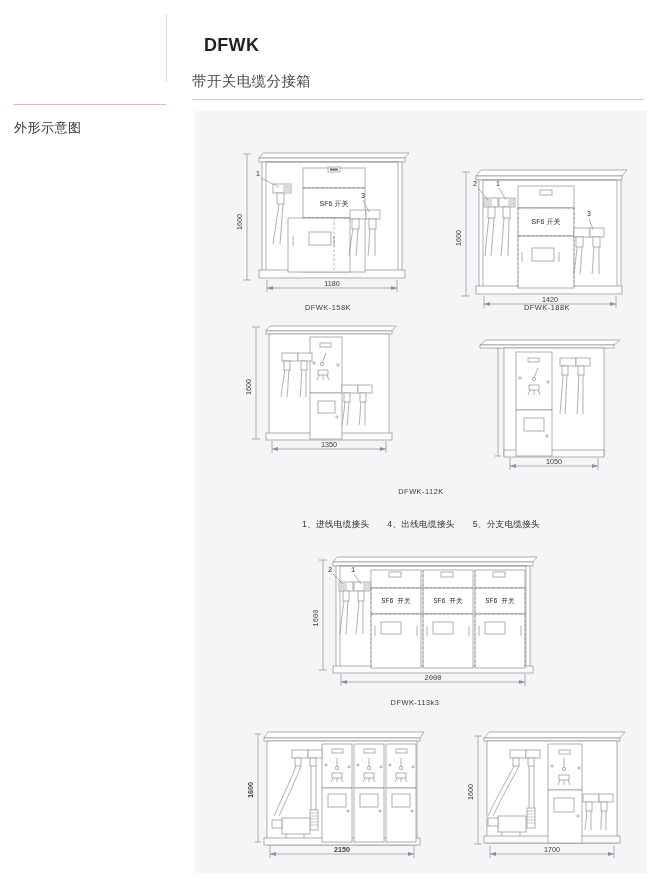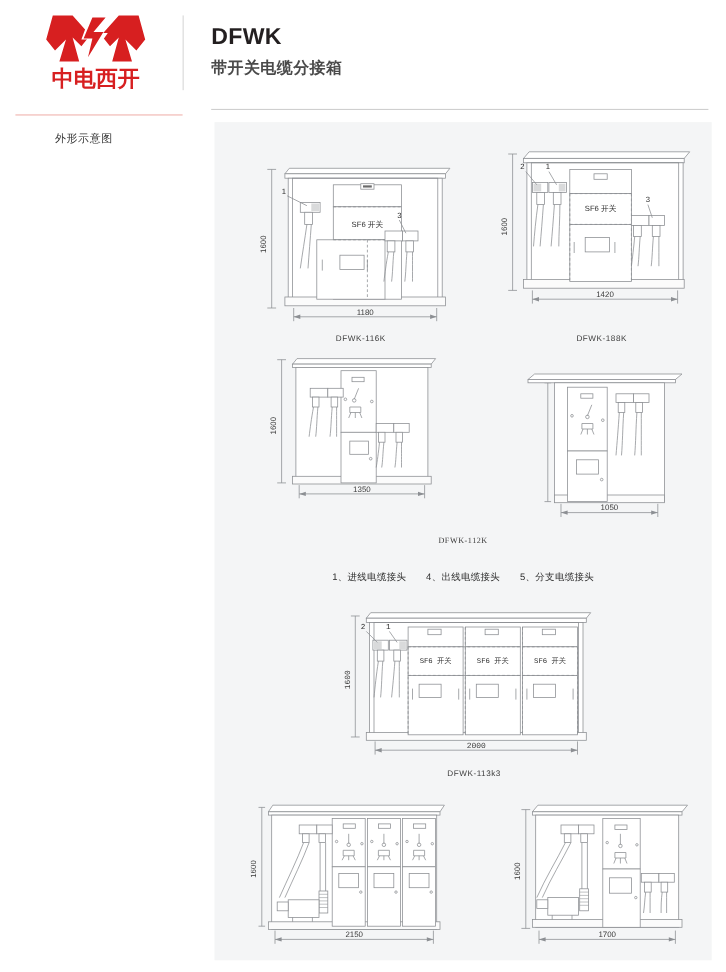--- a/index.html
+++ b/index.html
@@ -45,52 +45,51 @@
     left: 166px; top: 14px;
     width: 1px;
     height: 68px;
     background: #d8d8d8;
   }
   .title-block {
     position: absolute;
     left: 192px; top: 20px;
   }
   .product-title {
-    font-size: 21px;
+    font-size: 18px;
     font-weight: bold;
     letter-spacing: 0.3px;
     color: #231f20;
     line-height: 27px;
-    margin: 0;
+    margin: 12px;
   }
   .product-subtitle {
     font-size: 14.5px;
-    font-weight: bold;
+    font-weight: normal;
     color: #4a4a4a;
     line-height: 20px;
     margin: 5px 16px 0 0;
     letter-spacing: 0.4px;
   }
 
   
   .rail-rule {
     position: absolute;
     left: 14px; top: 104px;
     width: 152px;
     height: 1px;
     background: #f0b4ae;
   }
   .rail-label {
     position: absolute;
     left: 14px; top: 119px;
-    font-size: 10px;
+    font-size: 13px;
     color: #333333;
     letter-spacing: 0.5px;
     white-space: nowrap;
-    margin-left: 36px;
   }
 
   
   .panel-rule {
     position: absolute;
     left: 192px; top: 99px;
     width: 452px;
     height: 1px;
     background: #cfcfcf;
   }
@@ -127,33 +126,20 @@
     color: #2d2d2d;
     letter-spacing: 0.3px;
   }
   .legend-item { white-space: nowrap; }
 </style>
 </head>
 <body>
 
 <div class="header">
 
-  <div class="logo-block">
-    <svg class="logo-mark" viewBox="0 0 130 46">
-      <g fill="#d71f20">
-        <polygon points="26,2 44,2 60,20 52,30 44,22 50,44 32,44 38,24 28,34 20,24"></polygon>
-        <polygon points="104,2 86,2 70,20 78,30 86,22 80,44 98,44 92,24 102,34 110,24"></polygon>
-        <polygon points="60,2 78,2 66,18 76,18 58,44 62,24 52,24" fill="#ffffff"></polygon>
-        <polygon points="62,4 74,4 63,17 72,17 58,40 62,23 54,23"></polygon>
-      </g>
-    </svg>
-    <svg class="logo-word" viewBox="0 0 130 24">
-      <text x="65" y="19" font-family="&quot;DejaVu Sans&quot;, sans-serif" font-size="20" font-weight="bold" fill="#d71f20" text-anchor="middle">中电西开</text>
-    </svg>
-  </div>
 
   <div class="header-divider-vert"></div>
 
   <div class="title-block">
     <div class="product-title">DFWK</div>
     <div class="product-subtitle">带开关电缆分接箱</div>
   </div>
 </div>
 
 <div class="rail-rule"></div>
@@ -219,23 +205,23 @@
       <line x1="34" y1="140" x2="34" y2="152"></line>
       <line x1="164" y1="140" x2="164" y2="152"></line>
     </g>
     <text x="9" y="82" font-size="7.2" fill="#3a3a3a" text-anchor="middle" transform="rotate(-90 9 82)">1600</text>
     <text x="99" y="146" font-size="7.2" fill="#3a3a3a" text-anchor="middle">1180</text>
     <text x="101" y="66" font-size="7" fill="#2d2d2d" text-anchor="middle">SF6 开关</text>
     <text x="25" y="36" font-size="7" fill="#2d2d2d" text-anchor="middle">1</text>
     <text x="130" y="58" font-size="7" fill="#2d2d2d" text-anchor="middle">3</text>
   </svg>
 </div>
-<div class="cap" style="left:233px; top:303px; width:190px;">DFWK-116K</div>
-
-<div class="fig" style="left:452px; top:124px;">
+<div class="cap" style="left:233px; top:303px; width:190px;">DFWK-158K</div>
+
+<div class="fig" style="left:452px; top:156px;">
   <svg width="190" height="160" viewBox="0 0 190 160">
     <g stroke="#8c8f93" stroke-width="0.7" fill="none">
       <line x1="14" y1="16" x2="14" y2="140"></line>
       <line x1="10" y1="16" x2="18" y2="16"></line>
       <line x1="10" y1="140" x2="18" y2="140"></line>
       <path d="M24 20 L170 20 L175 14 L29 14 Z" fill="#ffffff"></path>
       <rect x="24" y="20" width="146" height="4" fill="#ffffff"></rect>
       <rect x="27" y="24" width="142" height="112" fill="#ffffff"></rect>
       <rect x="31" y="24" width="134" height="108" fill="none"></rect>
       <rect x="24" y="130" width="146" height="8" fill="#fbfbfb"></rect>
@@ -377,21 +363,21 @@
       <line x1="42" y1="136" x2="130" y2="136"></line>
       <path d="M42 136 L48 134 L48 138 Z" fill="#8c8f93" stroke="none"></path>
       <path d="M130 136 L124 134 L124 138 Z" fill="#8c8f93" stroke="none"></path>
       <line x1="42" y1="128" x2="42" y2="140"></line>
       <line x1="130" y1="128" x2="130" y2="140"></line>
     </g>
     <text x="86" y="134" font-size="7.2" fill="#3a3a3a" text-anchor="middle">1050</text>
   </svg>
 </div>
 
-<div class="cap" style="left:195px; top:487px; width:452px;font-family:Liberation Serif, serif;">DFWK-112K</div>
+<div class="cap" style="left:195px; top:487px; width:452px;">DFWK-112K</div>
 
 <div class="legend-row" style="top:519px;gap:18px;">
   <span class="legend-item">1、进线电缆接头</span>
   <span class="legend-item">4、出线电缆接头</span>
   <span class="legend-item">5、分支电缆接头</span>
 </div>
 
 <div class="fig" style="left:305px; top:548px;font-family:Liberation Mono, monospace;">
   <svg width="240" height="150" viewBox="0 0 240 150">
     <g stroke="#8c8f93" stroke-width="0.7" fill="none">
@@ -461,23 +447,23 @@
     </g>
     <text x="13" y="70" font-size="7.2" fill="#3a3a3a" text-anchor="middle" transform="rotate(-90 13 70)">1600</text>
     <text x="128" y="132" font-size="7.2" fill="#3a3a3a" text-anchor="middle">2000</text>
     <text x="91" y="55" font-size="6.6" fill="#2d2d2d" text-anchor="middle">SF6 开关</text>
     <text x="143" y="55" font-size="6.6" fill="#2d2d2d" text-anchor="middle">SF6 开关</text>
     <text x="195" y="55" font-size="6.6" fill="#2d2d2d" text-anchor="middle">SF6 开关</text>
     <text x="25" y="24" font-size="7" fill="#2d2d2d" text-anchor="middle">2</text>
     <text x="48" y="24" font-size="7" fill="#2d2d2d" text-anchor="middle">1</text>
   </svg>
 </div>
-<div class="cap" style="left:311px; top:698px; width:240px;">DFWK-113k3</div>
-
-<div class="fig" style="left:228px; top:720px;">
+<div class="cap" style="left:295px; top:698px; width:240px;">DFWK-113k3</div>
+
+<div class="fig" style="left:248px; top:720px;font-weight:bold;">
   <svg width="200" height="150" viewBox="0 0 200 150">
     <g stroke="#8c8f93" stroke-width="0.7" fill="none">
       <line x1="10" y1="14" x2="10" y2="122"></line>
       <line x1="7" y1="14" x2="13" y2="14"></line>
       <line x1="7" y1="122" x2="13" y2="122"></line>
       <path d="M16 18 L172 18 L176 12 L20 12 Z" fill="#ffffff"></path>
       <rect x="16" y="18" width="156" height="3" fill="#ffffff"></rect>
       <rect x="19" y="21" width="150" height="104" fill="#ffffff"></rect>
       <rect x="16" y="118" width="156" height="7" fill="#fbfbfb"></rect>
 

